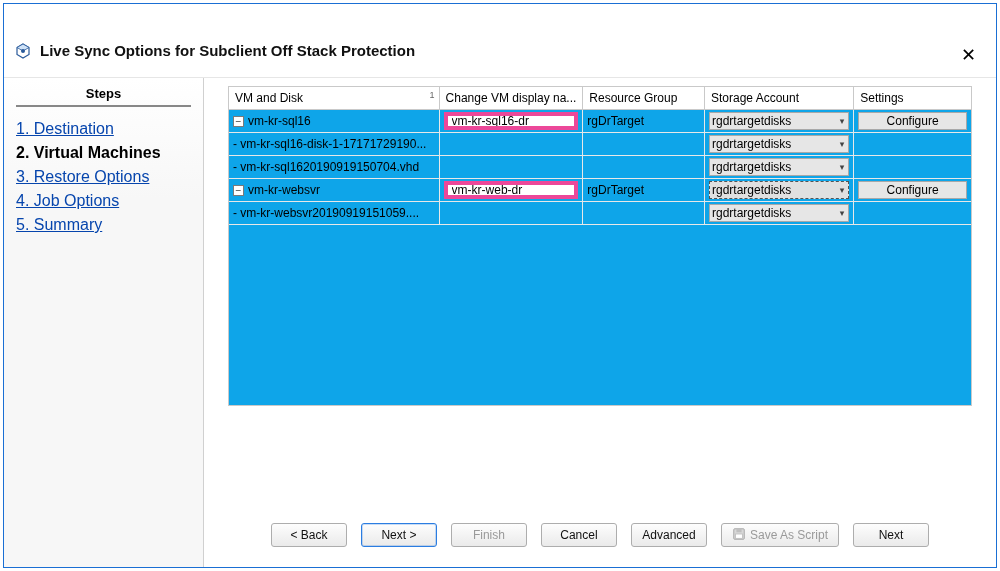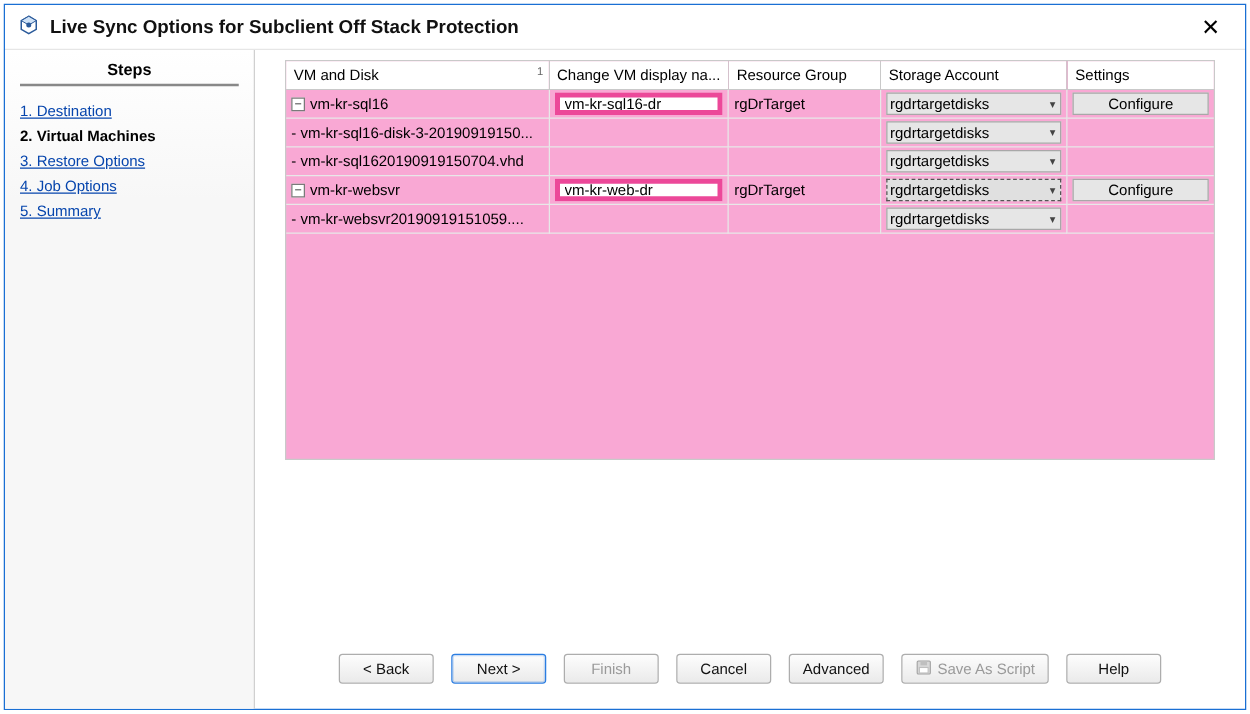--- a/index.html
+++ b/index.html
@@ -18,23 +18,24 @@
     margin: 3px;
     border: 1px solid #1a6fd4;
     background: #fff;
     display: flex;
     flex-direction: column;
   }
   
   .titlebar {
     height: 36px;
     display: flex;
-    align-items: center;
+    align-items: flex-start;
     padding: 0 12px 0 10px;
     border-bottom: 1px solid #e6e6e6;
+    margin-top: 38px;
   }
   .titlebar .icon { margin-right: 8px; }
   .titlebar .title { font-size: 15px; font-weight: 600; color: #111; flex: 1; }
   .titlebar .close { font-size: 18px; font-weight: 400; color: #000; cursor: pointer; padding: 2px 8px; }
   
   .body {
     flex: 1;
     display: flex;
     min-height: 0;
   }
@@ -48,21 +49,21 @@
     font-weight: 700;
     font-size: 13px;
     border-bottom: 2px solid #888;
     padding-bottom: 4px;
     margin-bottom: 10px;
     text-align: center;
   }
   .step-list { list-style: none; }
   .step-list li {
     padding: 3px 0;
-    font-size: 12px;
+    font-size: 16px;
   }
   .step-list li a {
     color: #0645ad;
     text-decoration: underline;
     cursor: pointer;
   }
   .step-list li.active {
     font-weight: 700;
     color: #000;
   }
@@ -90,21 +91,21 @@
     align-items: center;
     gap: 4px;
     color: #333;
     cursor: pointer;
     font-size: 12px;
   }
   .tool-btn svg { width: 14px; height: 14px; }
   
   .grid-wrap {
     border: 1px solid #c9c9c9;
-    background: #f9a8d4;
+    background: #0ea5e9;
     height: 320px;
   }
   table.grid {
     border-collapse: collapse;
     width: 100%;
     table-layout: fixed;
   }
   .grid th {
     background: #fff;
     text-align: left;
@@ -288,21 +289,21 @@
                 <td>
                     <div class="cell-select">
                       <span>rgdrtargetdisks</span>
                       <span class="chev">▾</span>
                     </div>
                   </td>
                 <td><button class="cfg-btn">Configure</button></td>
               </tr>
 
               <tr>
-                <td class="indent1">- vm-kr-sql16-disk-3-20190919150...</td>
+                <td class="indent1">- vm-kr-sql16-disk-1-17171729190...</td>
                 <td></td>
                   <td></td>
                 <td>
                     <div class="cell-select">
                       <span>rgdrtargetdisks</span>
                       <span class="chev">▾</span>
                     </div>
                   </td>
                 <td></td>
               </tr>
@@ -359,18 +360,18 @@
         <button class="btn save-as" disabled="">
           <span>
             <svg viewBox="0 0 16 16">
                 <rect x="2" y="2" width="12" height="12" rx="1" fill="#d8d8d8" stroke="#a0a0a0"></rect>
                 <rect x="5" y="2" width="6" height="4" fill="#bfbfbf"></rect>
                 <rect x="4" y="8" width="8" height="5" fill="#fff" stroke="#bfbfbf"></rect>
               </svg>
           </span>
           <span>Save As Script</span>
         </button>
-        <button class="btn">Help</button>
+        <button class="btn">Next</button>
       </div>
 
     </div>
   </div>
 </div>
 
 </body></html>

